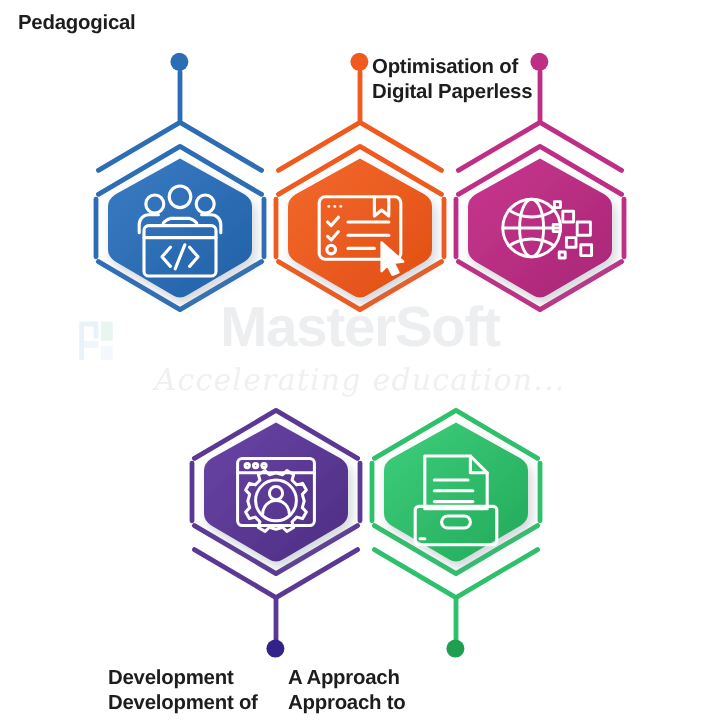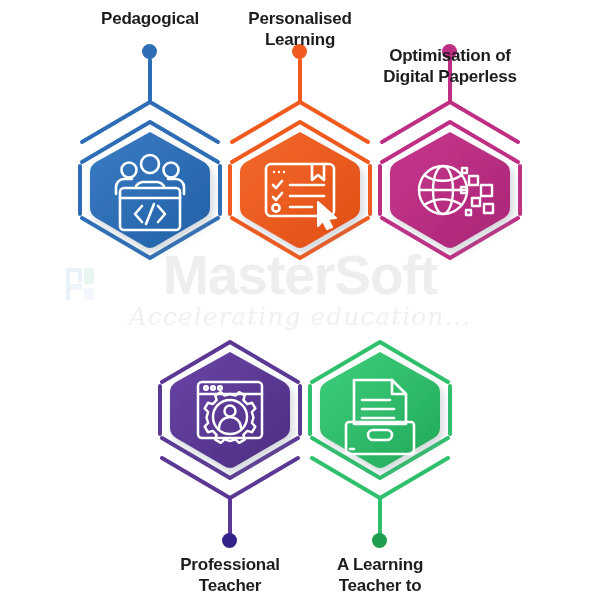--- a/index.html
+++ b/index.html
@@ -16,41 +16,41 @@
   
   .watermark{
     position:absolute;left:0;top:246px;width:600px;height:110px;
     pointer-events:none;user-select:none;
   }
   .wm-logo{
     position:absolute;left:62px;top:12px;width:56px;height:56px;opacity:.22;
   }
   .wm-name{
     position:absolute;left:0;top:2px;width:600px;text-align:center;
-    font-size:55px;font-weight:bold;letter-spacing:-1px;
+    font-size:47px;font-weight:bold;letter-spacing:-1px;
     color:#eceef0;line-height:1;
   }
   .wm-tag{
     position:absolute;left:0;top:56px;width:600px;text-align:center;
     font-family:"DejaVu Serif", serif;font-style:italic;
     font-size:25px;color:#f0f0f1;letter-spacing:1px;
   }
 
   
   .node{position:absolute;width:200px;height:200px;}
   .hexwrap{position:absolute;left:0;top:0;width:200px;height:200px;}
   .hexwrap svg{display:block;overflow:visible;}
 
   
   .conn{position:absolute;overflow:visible;}
   .dot{position:absolute;width:15px;height:15px;border-radius:50%;}
 
   
   .label{
-    position:absolute;text-align:center;
+    position:absolute;
     font-size:17px;font-weight:bold;color:#1d1d1f;
     line-height:1.26;letter-spacing:-.2px;
   }
 </style>
 </head>
 <body>
 
 <div id="stage">
 
   <div class="watermark">
@@ -146,24 +146,20 @@
           <line x1="90" y1="117" x2="112" y2="117"></line>
           <path d="M118 112 l18 16 l-8 1 l4 8 l-5 2 l-4 -8 l-5 5 z" fill="#ffffff" stroke="#ffffff" stroke-width="2"></path>
         </g>
       </svg>
     </div>
     <svg class="conn" style="left:0;top:-52px;width:200px;height:104px;" viewBox="0 0 200 104">
       <path d="M32 104 L100 64 L168 104" fill="none" stroke="#F05A1E" stroke-width="4" stroke-linecap="round" stroke-linejoin="round"></path>
       <line x1="100" y1="64" x2="100" y2="22" stroke="#F05A1E" stroke-width="4" stroke-linecap="round"></line>
     </svg>
     <div class="dot" style="left:92px;top:-46px;background:#F05A1E;"></div>
-    <div class="label" style="left:-35px;top:-82px;width:270px;">
-      <div>Personalised</div>
-      <div>Learning</div>
-    </div>
   </div>
 
   <div class="node" style="left:350px;top:90px;">
     <div class="hexwrap">
       <svg width="200" height="200" viewBox="0 0 200 200">
         <defs>
           <linearGradient id="g-magenta" x1="0" y1="0" x2="1" y2="1">
             <stop offset="0%" stop-color="#C8368E"></stop>
             <stop offset="100%" stop-color="#A82676"></stop>
           </linearGradient>
@@ -240,21 +236,22 @@
         </g>
       </svg>
     </div>
 
     <svg class="conn" style="left:0;top:148px;width:200px;height:104px;" viewBox="0 0 200 104">
       <path d="M32 0 L100 40 L168 0" fill="none" stroke="#5B3894" stroke-width="4" stroke-linecap="round" stroke-linejoin="round"></path>
       <line x1="100" y1="40" x2="100" y2="82" stroke="#5B3894" stroke-width="4" stroke-linecap="round"></line>
     </svg>
     <div class="dot" style="left:92px;top:223px;background:#33228A;"></div>
     <div class="label" style="left:-40px;top:244px;width:280px;">
-      <div>Professional</div>
+      <div>Development</div>
+      <div>Development of</div>
       <div>Teacher</div>
     </div>
   </div>
 
   <div class="node" style="left:280px;top:310px;">
     <div class="hexwrap">
       <svg width="200" height="200" viewBox="0 0 200 200">
         <defs>
           <linearGradient id="g-green" x1="0" y1="0" x2="1" y2="1">
             <stop offset="0%" stop-color="#3ECF7C"></stop>
@@ -281,19 +278,19 @@
           <line x1="70" y1="139" x2="74" y2="139"></line>
         </g>
       </svg>
     </div>
     <svg class="conn" style="left:0;top:148px;width:200px;height:104px;" viewBox="0 0 200 104">
       <path d="M32 0 L100 40 L168 0" fill="none" stroke="#2FC06B" stroke-width="4" stroke-linecap="round" stroke-linejoin="round"></path>
       <line x1="100" y1="40" x2="100" y2="82" stroke="#2FC06B" stroke-width="4" stroke-linecap="round"></line>
     </svg>
     <div class="dot" style="left:92px;top:223px;background:#1F9E4F;"></div>
     <div class="label" style="left:-40px;top:244px;width:280px;">
-      <div>A Learning</div>
-      <div>Teacher to</div>
+      <div>A Approach</div>
+      <div>Approach to</div>
       <div>Documentation</div>
     </div>
   </div>
 
 </div>
 
 </body></html>

